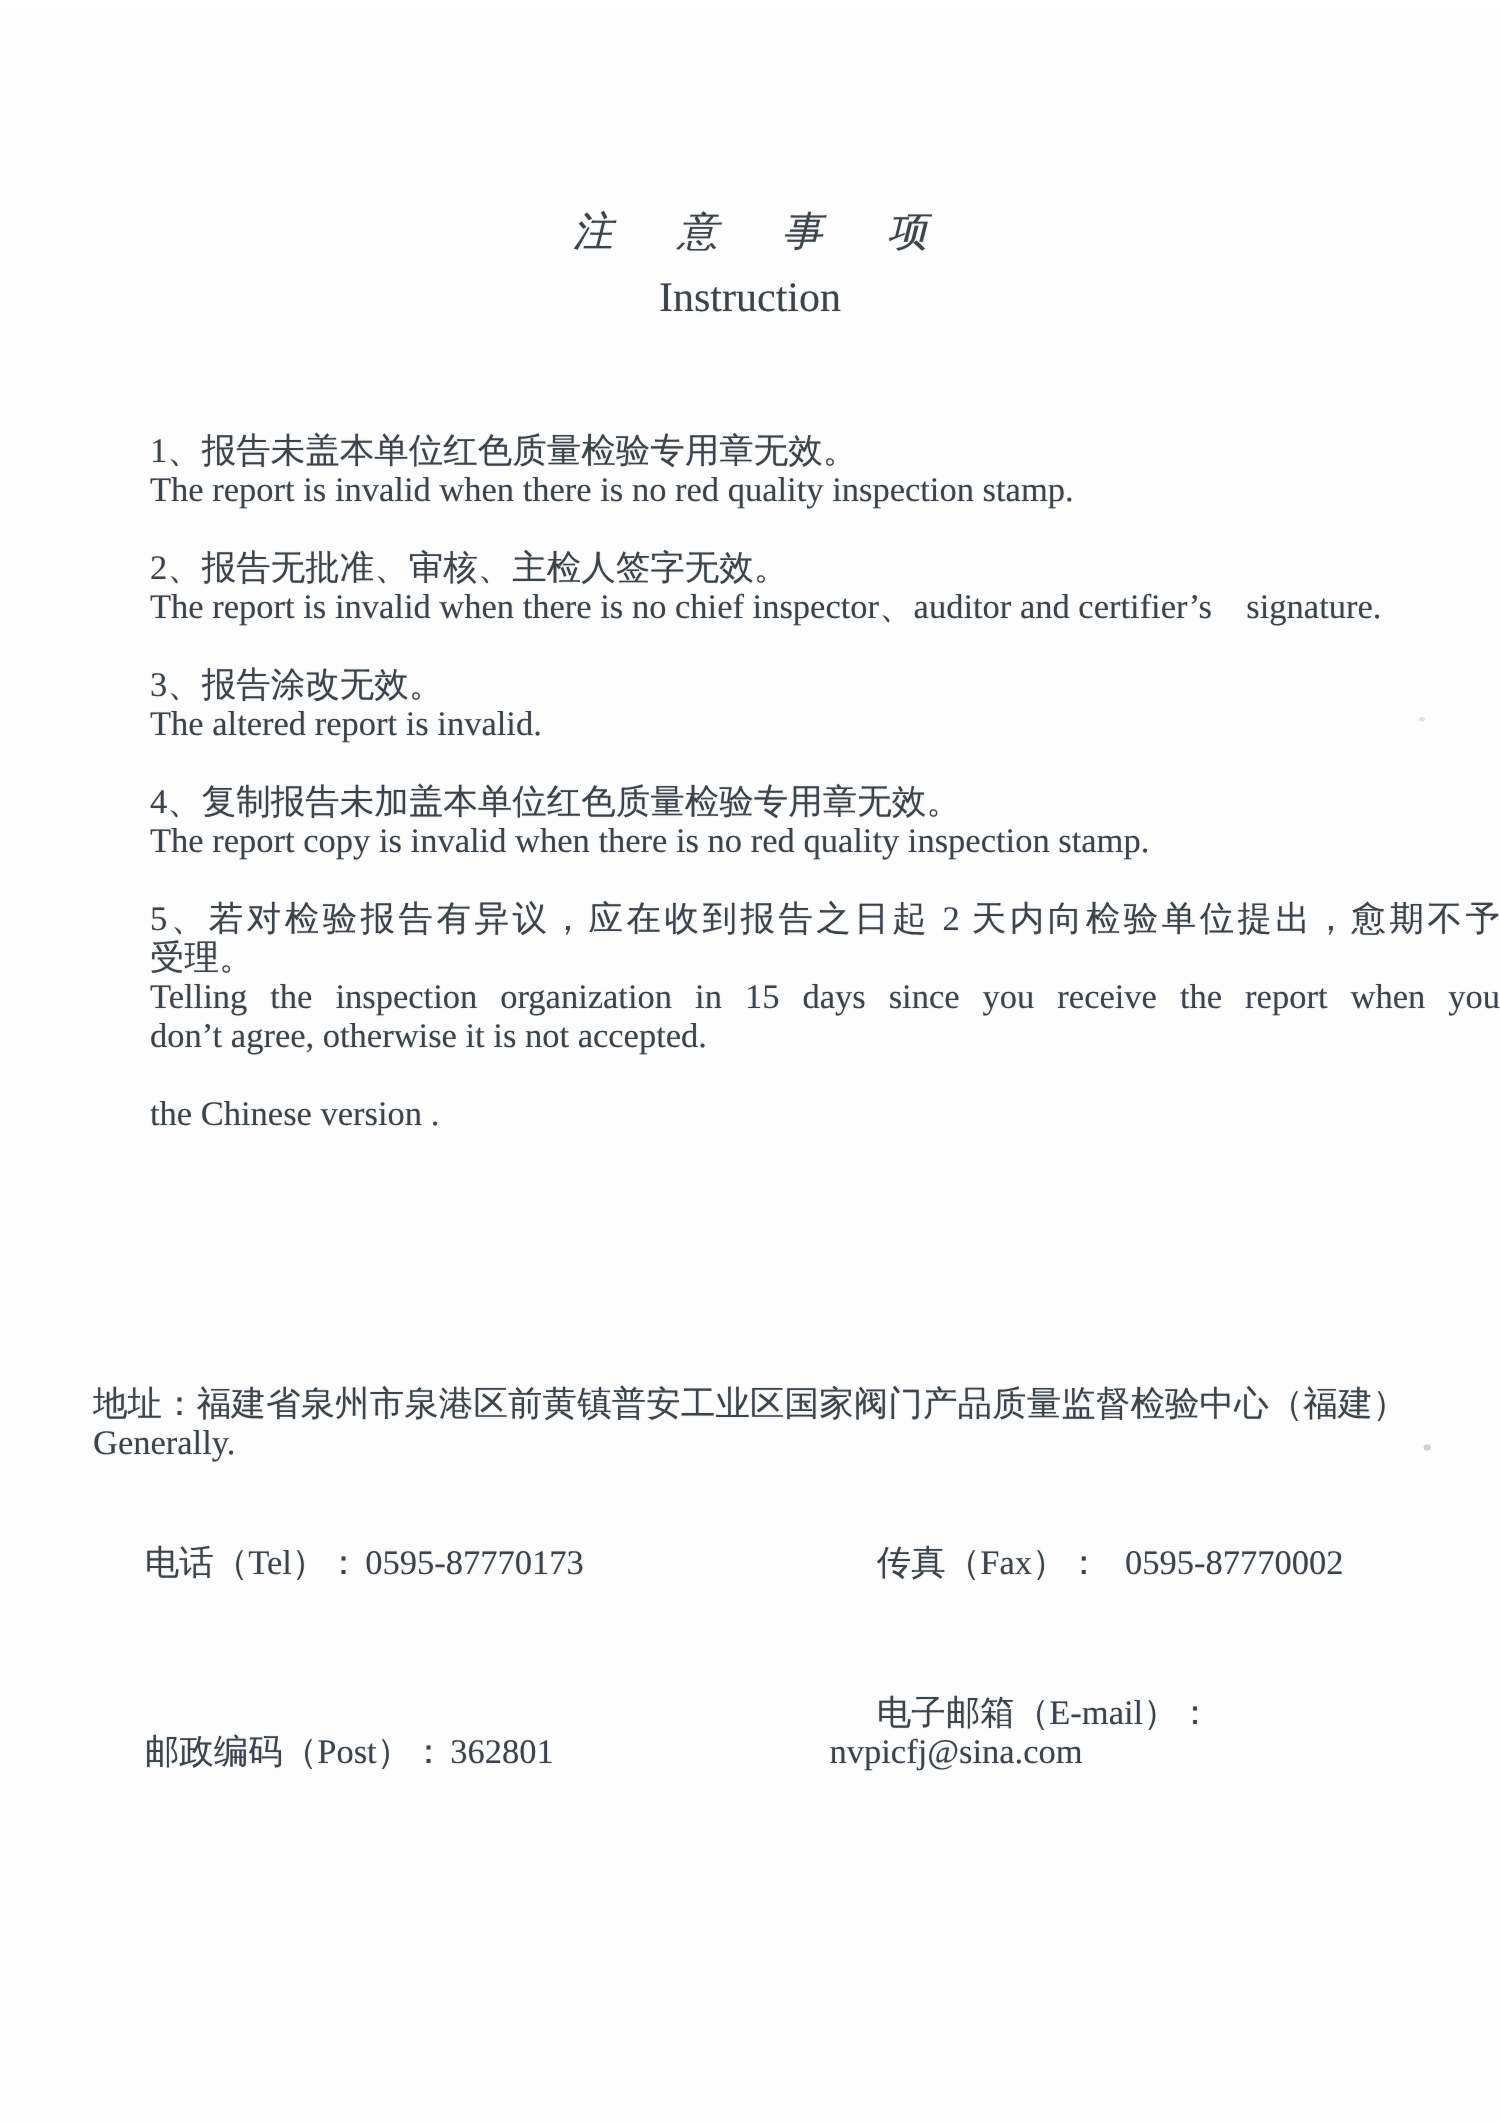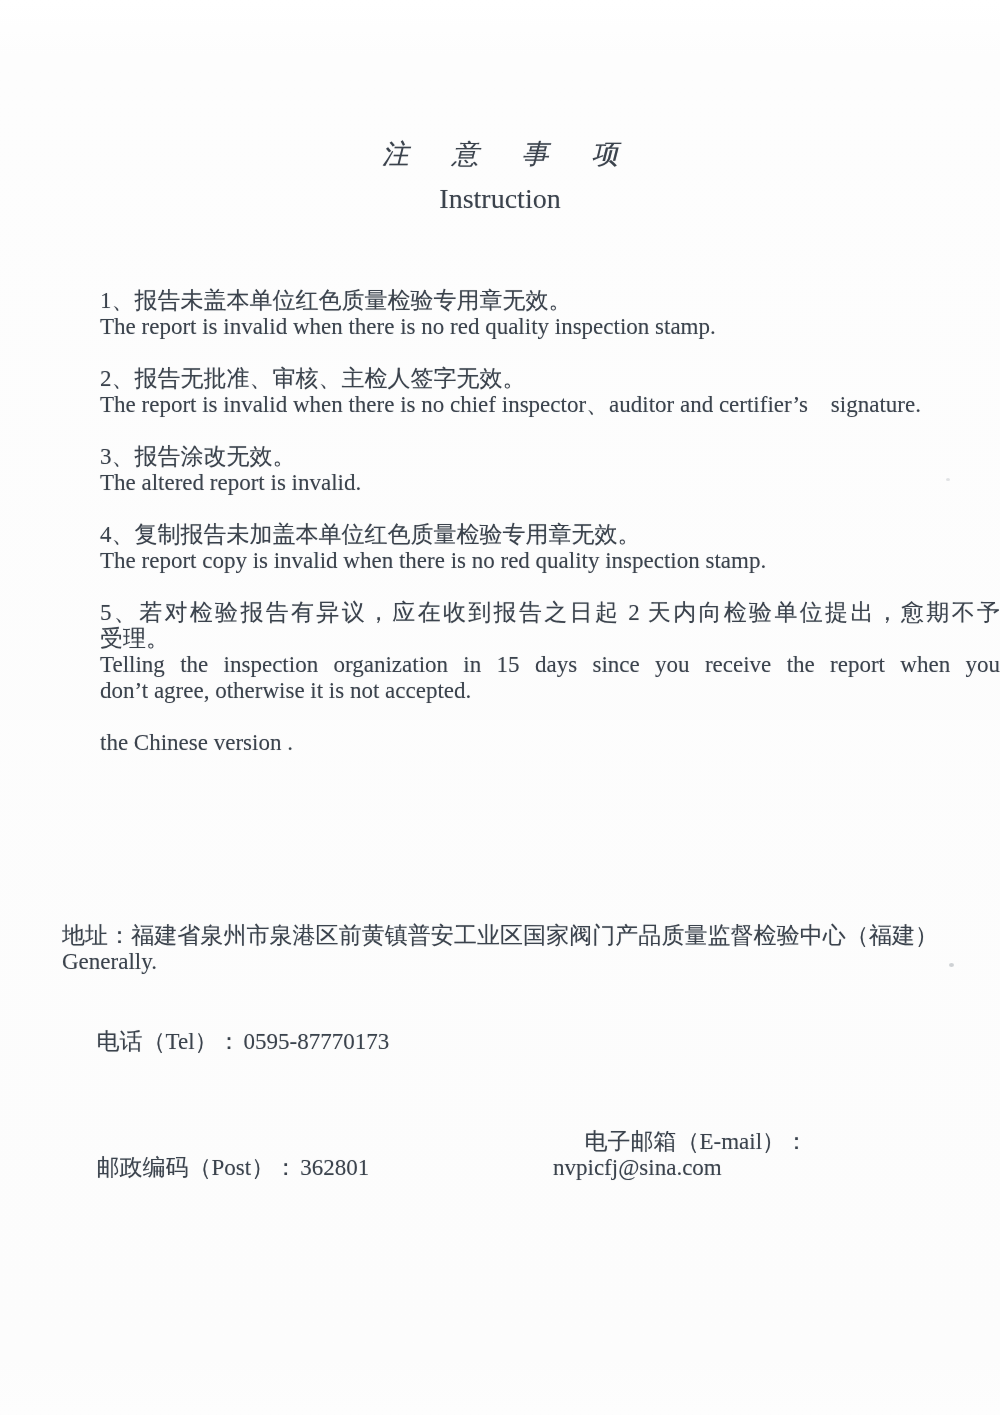--- a/index.html
+++ b/index.html
@@ -126,20 +126,23 @@
 
   <div class="address-block">
     <div class="line justify">地址：福建省泉州市泉港区前黄镇普安工业区国家阀门产品质量监督检验中心（福建）</div>
     <div class="line">Generally.</div>
   </div>
 
   <div class="contact-row first">
     <div class="contact-cell left">
       <span>电话（Tel）：</span><span class="val-gap-sm">0595-87770173</span>
     </div>
+    <div class="contact-cell right">
+      <span>传真（Fax）：</span><span class="val-gap-lg">0595-87770002</span>
+    </div>
   </div>
 
   <div class="contact-row second">
     <div class="contact-cell left">
       <span>邮政编码（Post）：</span><span class="val-gap-sm">362801</span>
     </div>
     <div class="contact-cell right">
       <span>电子邮箱（E-mail）：</span><span class="val-gap-sm">nvpicfj@sina.com</span>
     </div>
   </div>

